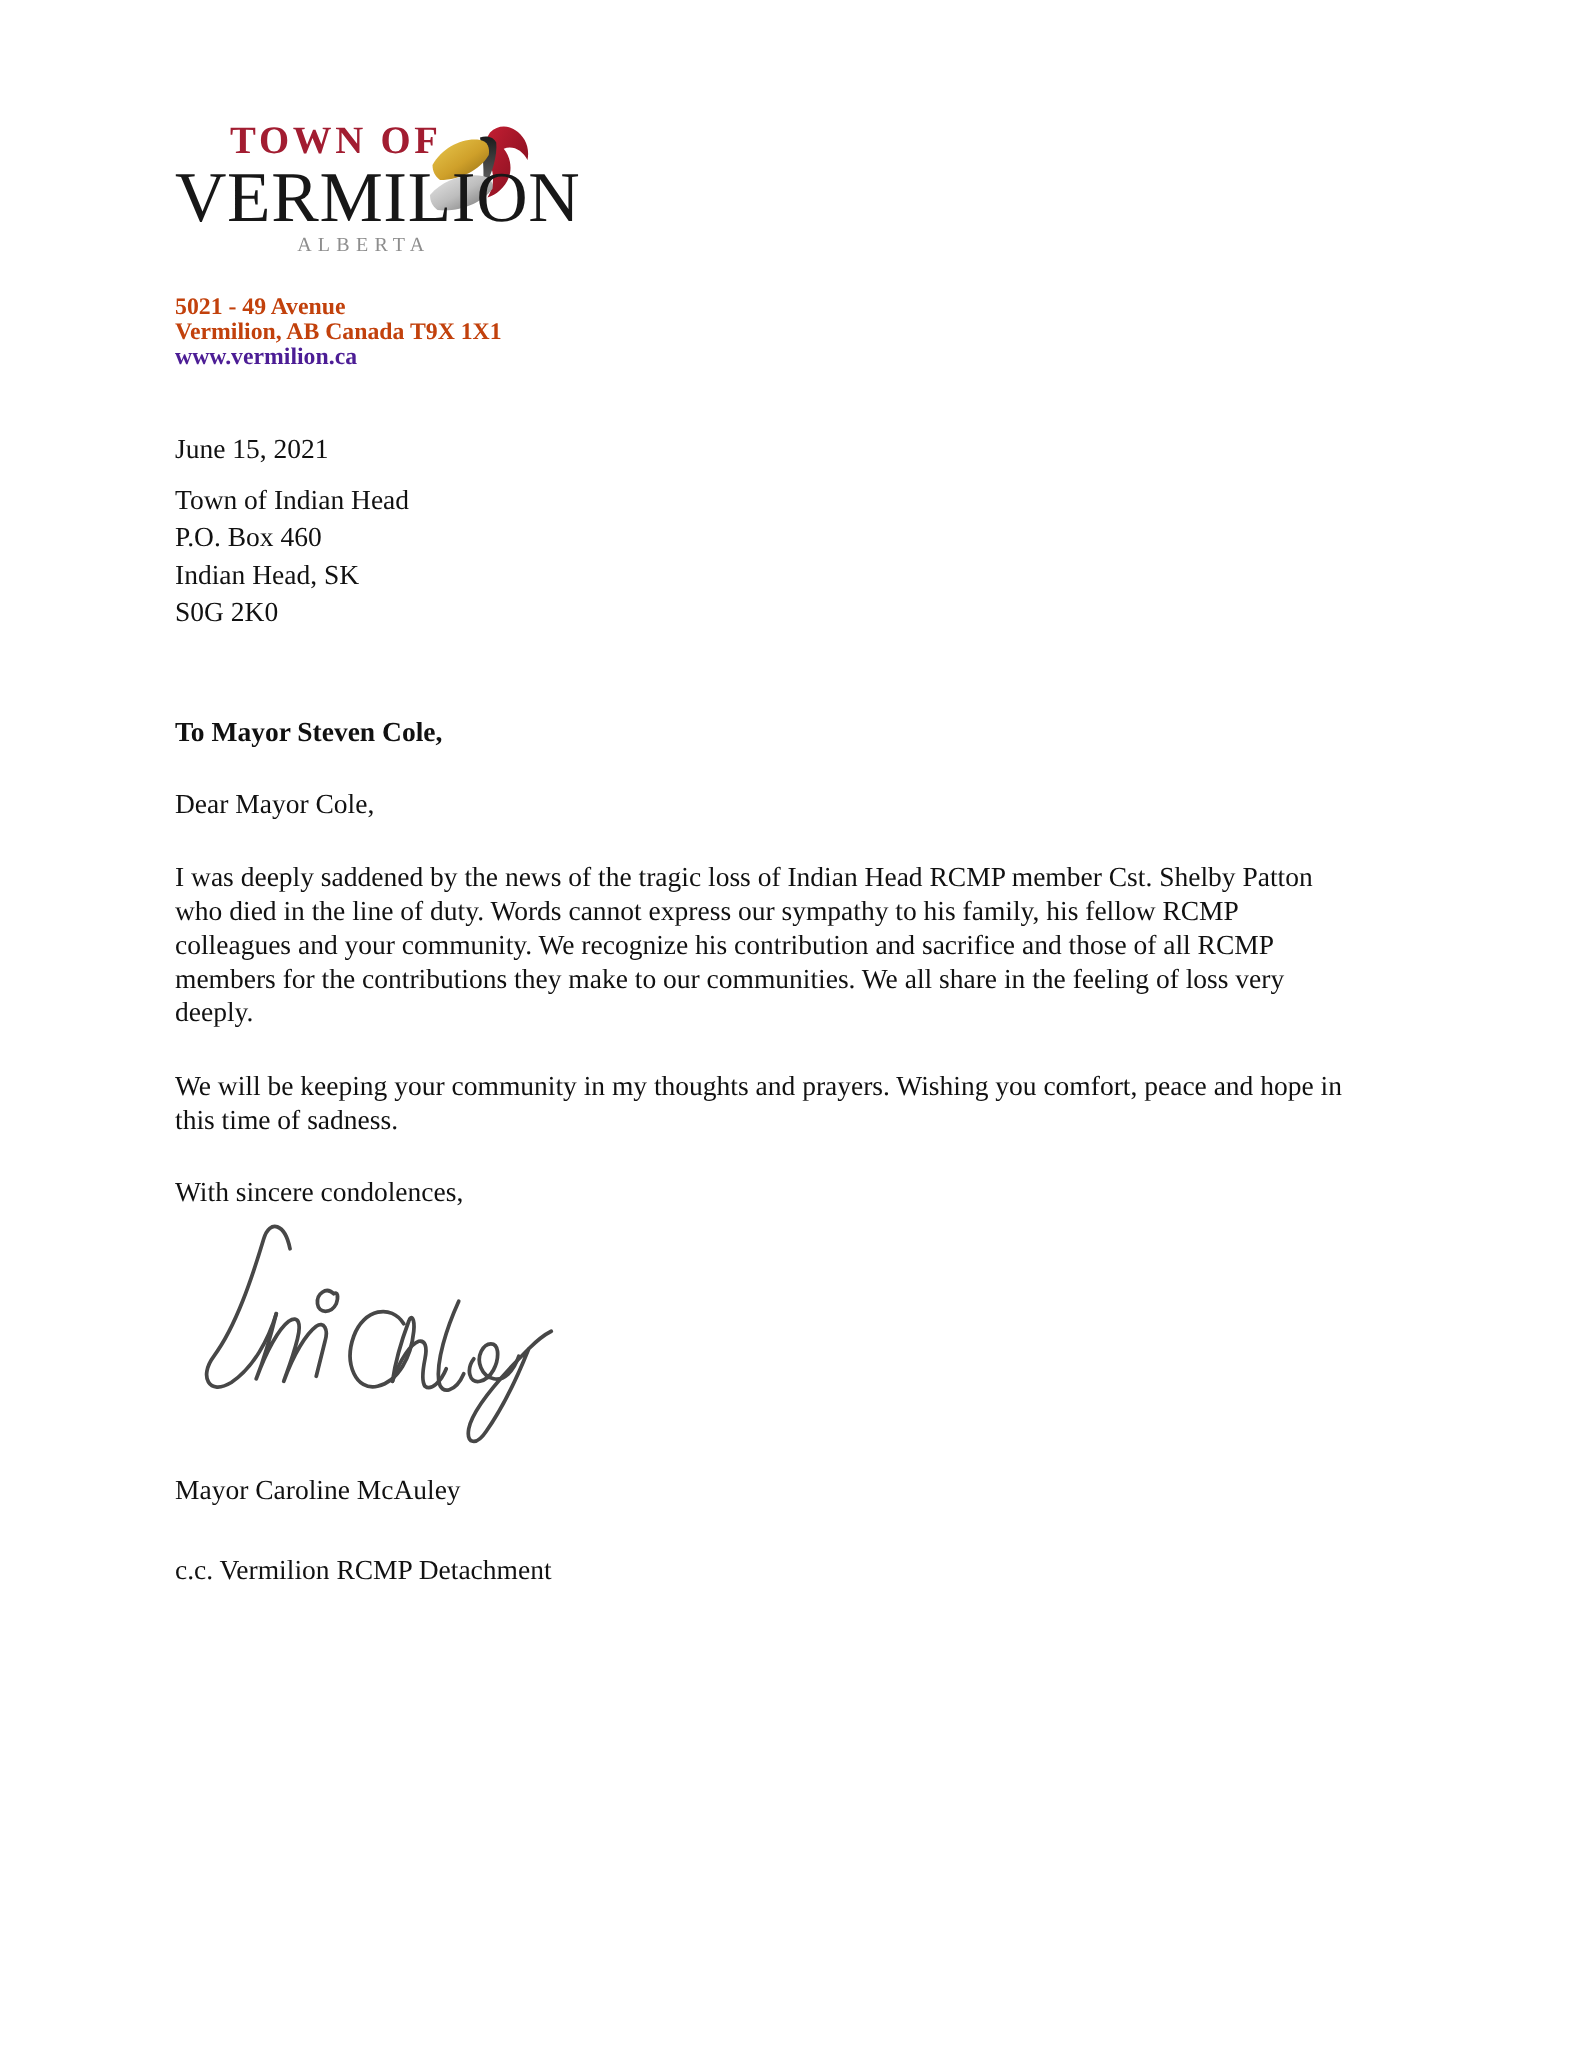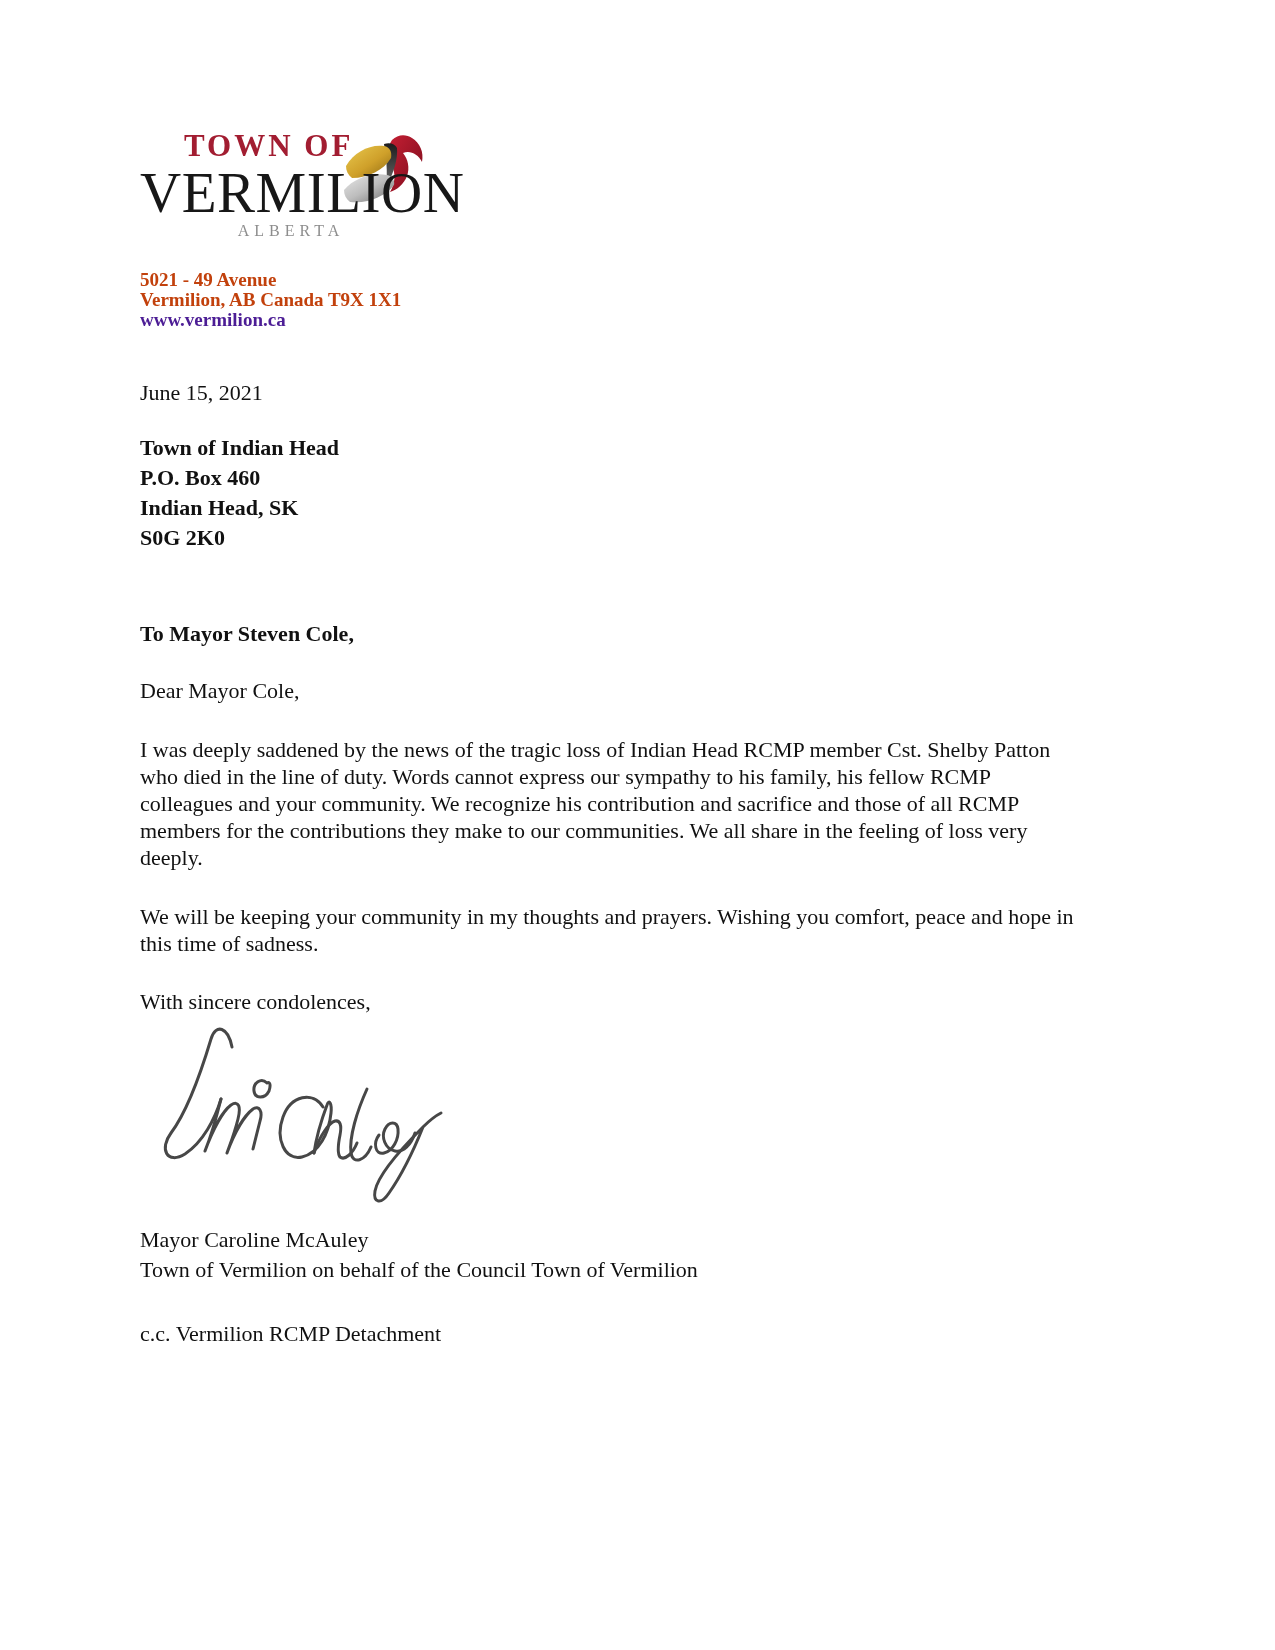--- a/index.html
+++ b/index.html
@@ -8,21 +8,21 @@
     position: relative;
     width: 1275px;
     height: 1650px;
     margin: 0 auto;
     background: #ffffff;
     font-family: "Liberation Serif", serif;
     color: #111111;
     overflow: hidden;
   }
   .content {
-    padding: 96px 195px 0 140px;
+    padding: 62px 195px 0 140px;
   }
   
   .letterhead { position: relative; width: 430px; }
   .logo { position: relative; width: 430px; }
   .logo-flag {
     position: absolute;
     left: 200px;
     top: 6px;
     z-index: 1;
   }
@@ -62,21 +62,21 @@
     color: #c2410c;
   }
   .hq-website {
     font-size: 19px;
     line-height: 20px;
     font-weight: bold;
     color: #4c1d95;
   }
   
   .date { margin-top: 50px; font-size: 22px; }
-  .recipient { margin-top: 27px; font-size: 22px; line-height: 30px; font-weight: bold; }
+  .recipient { margin-top: 13px; font-size: 22px; line-height: 30px; }
   .attention { margin-top: 68px; font-size: 22px; font-weight: bold; }
   .salutation { margin-top: 31px; font-size: 22px; }
   .para { margin-top: 32px; font-size: 22px; line-height: 27px; width: 940px; }
   .closing { margin-top: 32px; font-size: 22px; }
   .signature-wrap { margin-top: 6px; margin-left: -4px; height: 200px; }
   .signer { font-size: 22px; line-height: 30px; margin-top: 4px; }
   .cc { margin-top: 36px; font-size: 22px; }
 </style>
 </head>
 <body>
@@ -163,19 +163,18 @@
 
           <path d="M243,114 C237,122 239,134 248,132 C257,130 263,118 262,108 C261,100 253,100 249,108 C245,116 249,128 259,130 C267,132 275,124 279,112"></path>
 
           <path d="M287,106 C279,126 267,152 253,172 C245,184 237,182 239,170 C242,154 263,130 287,106 C295,98 301,94 305,92"></path>
         </g>
       </svg>
     </div>
 
     <div class="signer">
       <div>Mayor Caroline McAuley</div>
-      <div>Town of Vermilion on behalf of the Council Town of Vermilion</div>
     </div>
 
     <div class="cc">c.c. Vermilion RCMP Detachment</div>
 
   </div>
 </div>
 
 </body></html>

